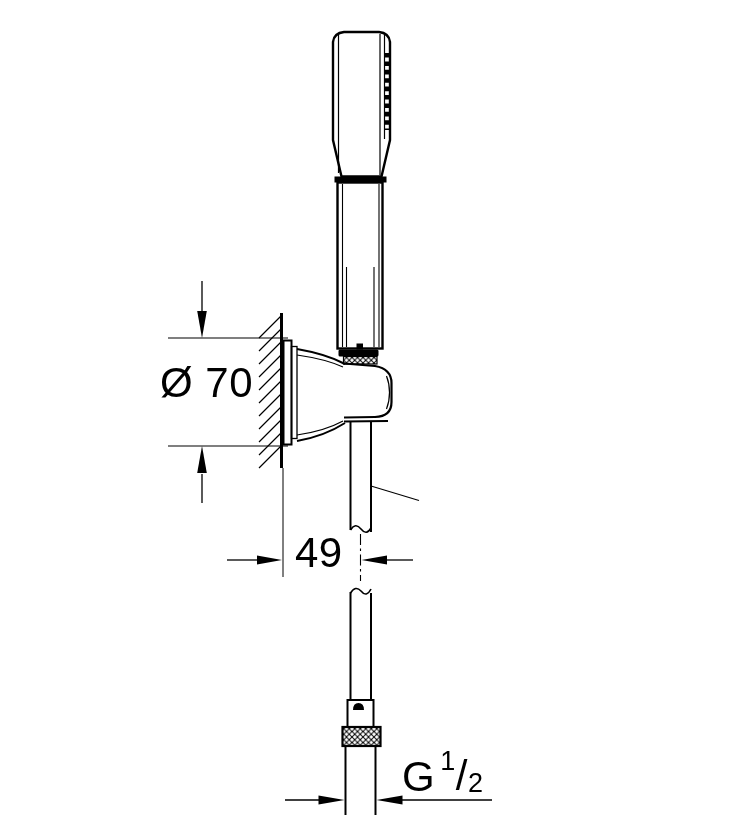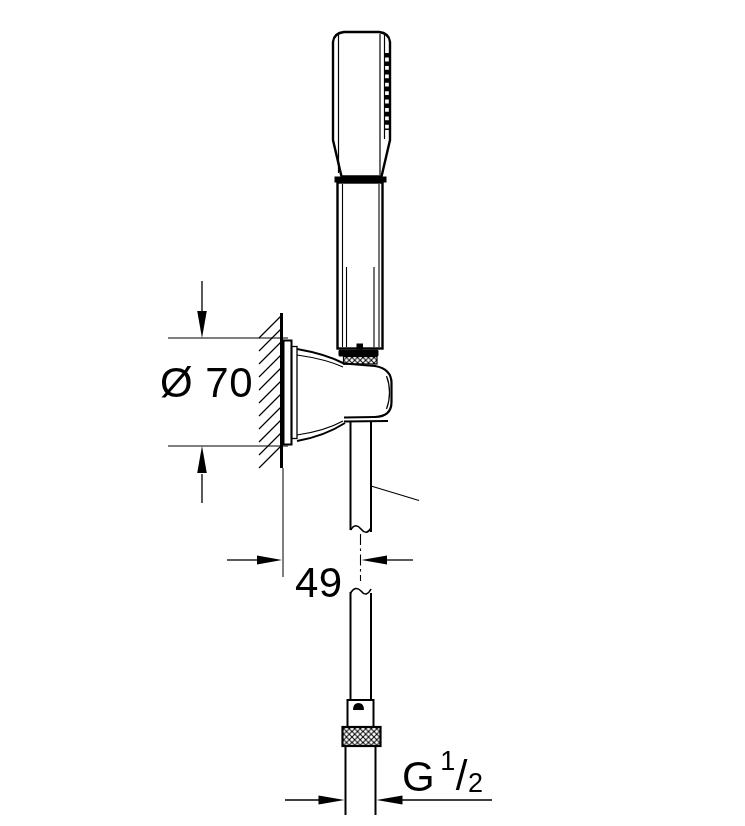--- a/index.html
+++ b/index.html
@@ -14,21 +14,21 @@
   .dim-label{
     position:absolute;
     font-size:42px;
     line-height:1;
     color:#000;
     white-space:pre;
     letter-spacing:0.5px;
   }
   .dim-label-diameter{left:160px;top:362px;}
   .dim-label-length{left:425px;top:490px;}
-  .dim-label-offset{left:295px;top:562px;}
+  .dim-label-offset{left:295px;top:532px;}
   .dim-label-thread{left:402px;top:756px;display:flex;align-items:flex-start;}
   .thread-sup{font-size:27px;position:relative;top:-8px;margin-left:5px;}
   .thread-slash{font-size:42px;position:relative;top:-1px;}
   .thread-sub{font-size:27px;position:relative;top:14px;}
 </style>
 </head>
 <body>
 
 <div class="canvas">
 

